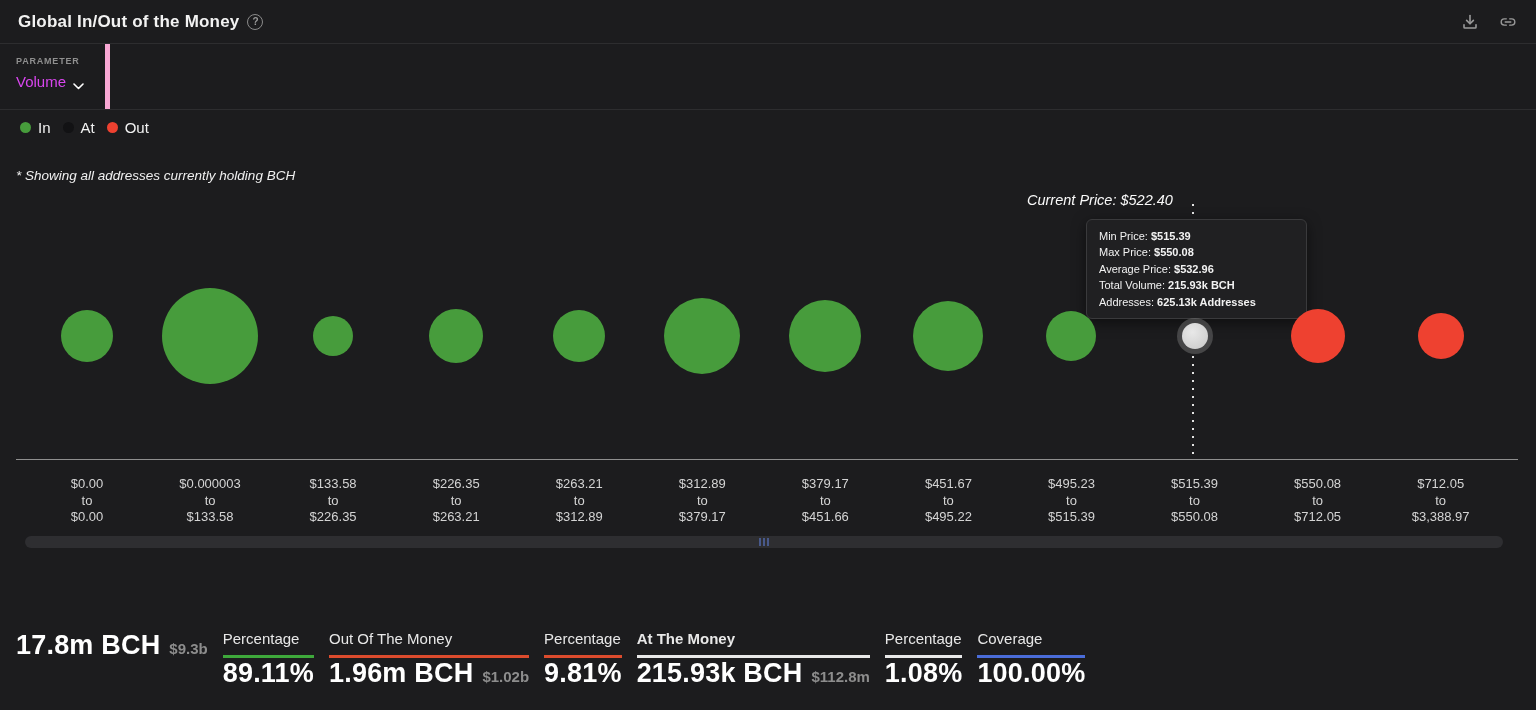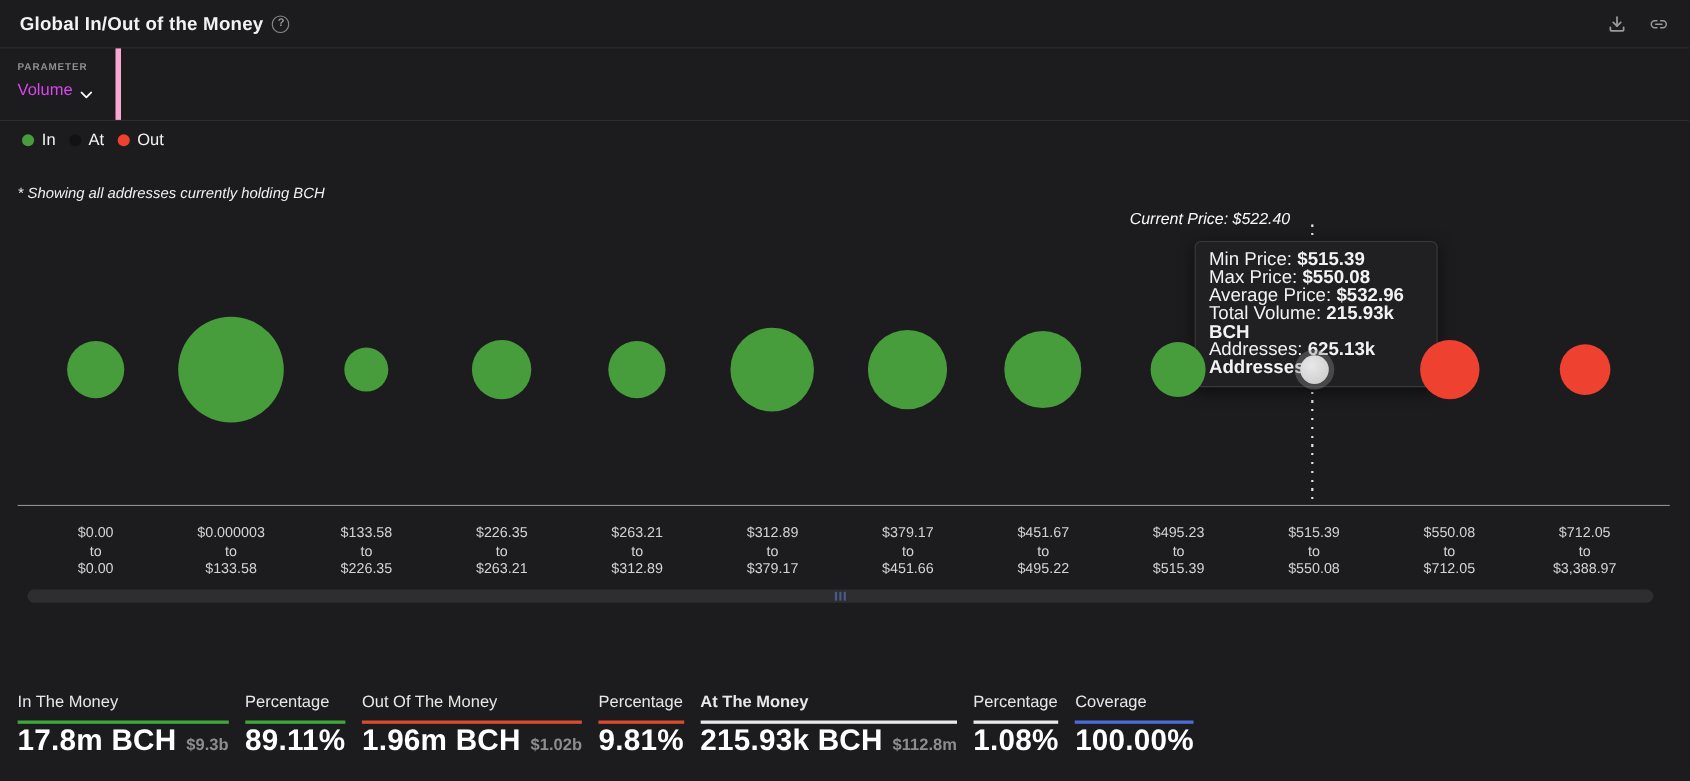--- a/index.html
+++ b/index.html
@@ -39,21 +39,21 @@
   .xlabel { position:absolute; top:291px; width:124px; text-align:center;
     font-size:13px; line-height:16.5px; color:#d4d4d4; }
   .current-price { position:absolute; top:7px; font-size:14.5px; font-style:italic; color:#fafafa; }
   .marker-outer { position:absolute; border-radius:50%; background:rgba(140,140,140,.38); }
   .marker-inner { position:absolute; border-radius:50%;
     background:radial-gradient(circle at 40% 35%, #e8e8e8, #c8c8c8); }
   .vdots { position:absolute; width:2px;
     background:repeating-linear-gradient(to bottom, #e3e3e3 0 2px, transparent 2px 8px); }
   .tooltip { position:absolute; left:1086px; top:34px; width:221px;
     background:#202022; border:1px solid #3a3a3c; border-radius:6px;
-    box-shadow:0 4px 14px rgba(0,0,0,.5); padding:8px 12px; font-size:17px; line-height:16.4px; }
+    box-shadow:0 4px 14px rgba(0,0,0,.5); padding:8px 12px; font-size:11px; line-height:16.4px; }
   .tt-row b { font-weight:700; }
   .scrollbar { position:absolute; left:25px; right:33px; top:351px; height:12px;
     border-radius:6px; background:#2e2e31; cursor:pointer; }
   .grip { position:absolute; left:50%; top:2px; transform:translateX(-50%);
     display:flex; gap:2px; }
   .grip span { width:2px; height:8px; background:#48598b; }
 
   
   .stats { padding:80px 0 0 16px; display:flex; align-items:flex-start; }
   .stat { display:inline-flex; flex-direction:column; margin-right:15px; }
@@ -204,21 +204,20 @@
     <div class="bubble" style="left: 1417.66px; top: 128px; width: 46px; height: 46px; background: rgb(238, 65, 48);"></div>
     <div class="xlabel" style="left: 1378.66px;">
       <div>$712.05</div>
       <div>to</div>
       <div>$3,388.97</div>
     </div>
   </div>
 
 <div class="stats">
     <div class="stat">
-      <div class="stat-label" style="border-bottom-color: rgb(62, 168, 59);">In The Money</div>
       <div class="stat-value-row">
         <span class="stat-value">17.8m BCH</span>
         <span class="stat-sub">$9.3b</span>
       </div>
     </div>
     <div class="stat">
       <div class="stat-label" style="border-bottom-color: rgb(62, 168, 59);">Percentage</div>
       <div class="stat-value-row">
         <span class="stat-value">89.11%</span>
       </div>

